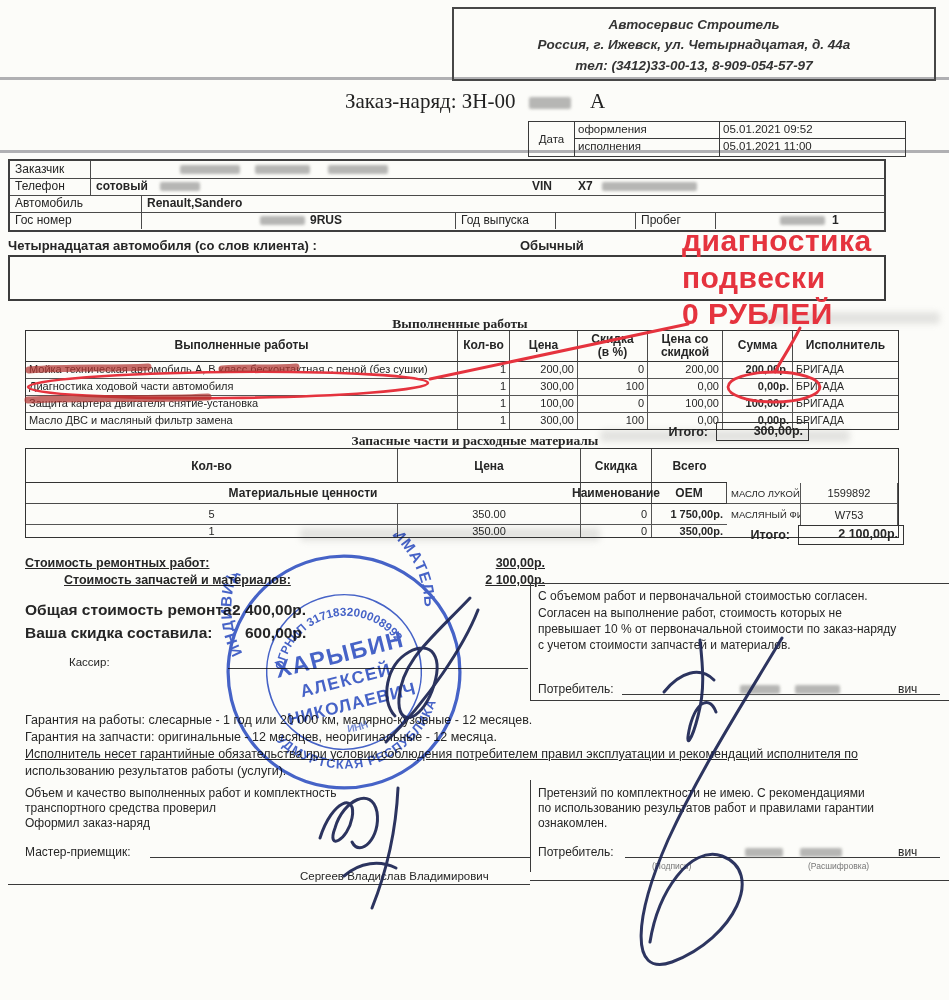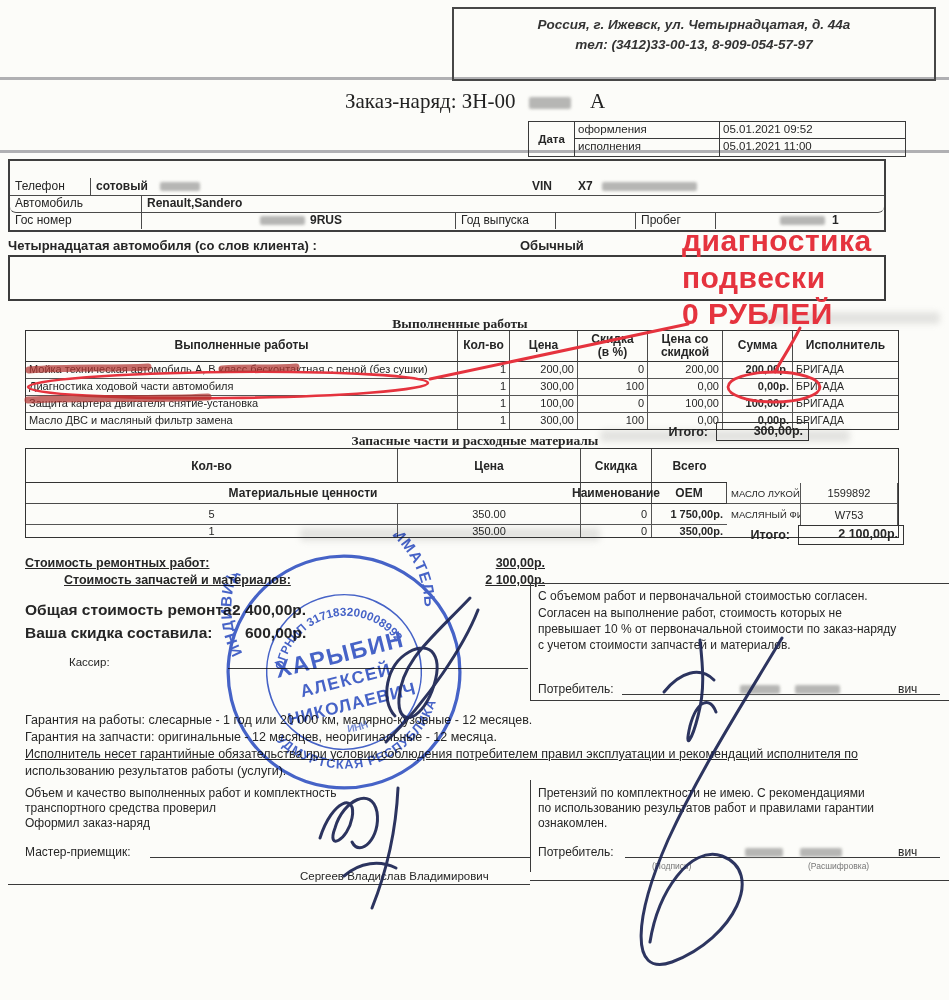--- a/index.html
+++ b/index.html
@@ -14,21 +14,21 @@
   .line{position:absolute;border-bottom:1.6px solid #3a3a3a;}
   
   .hdrbox{left:452px;top:7px;width:480px;height:64px;border:2px solid #474747;
           text-align:center;font-weight:bold;font-style:italic;font-size:13.5px;line-height:1.5;
           padding-top:6px;color:#343434;}
   
   .title{left:345px;top:89px;font-size:21px;color:#222;font-family:"Liberation Serif",serif;}
   
   .datetbl{left:528px;top:121px;border:1.6px solid #3a3a3a;display:grid;
            grid-template-columns:46px 144px 186px;grid-auto-rows:17px;font-size:11.5px;}
-  .datetbl .lab{grid-row:1/3;display:flex;align-items:center;justify-content:center;font-weight:bold;border-right:1px solid #3a3a3a;}
+  .datetbl .lab{grid-row:1/3;display:flex;align-items:center;justify-content:center;font-weight:normal;border-right:1px solid #3a3a3a;}
   .datetbl .c{border-bottom:1px solid #3a3a3a;padding:1px 3px 0;}
   .datetbl .c.last{border-bottom:none;}
   .datetbl .v{border-left:1px solid #3a3a3a;}
   
   .cli{left:8px;top:159px;width:874px;height:69px;border:2px solid #3f3f3f;font-size:12px;}
   .cli .row{position:absolute;left:0;width:100%;height:17px;border-bottom:1px solid #4a4a4a;}
   .cli .row:last-child{border-bottom:none;}
   .cli span{position:absolute;top:1px;white-space:nowrap;}
   .vln{position:absolute;top:0;height:100%;border-left:1px solid #4a4a4a;}
   
@@ -79,49 +79,57 @@
 
 <div class="page">
 
   <div class="scanline" style="left:0;top:77px;width:949px;height:3px;"></div>
   <div class="scanline" style="left:0;top:150px;width:949px;height:3px;"></div>
   <div class="smudge" style="left:760px;top:312px;width:180px;height:12px;"></div>
   <div class="smudge" style="left:600px;top:430px;width:250px;height:12px;"></div>
   <div class="smudge" style="left:300px;top:528px;width:300px;height:13px;"></div>
 
   <div class="abs hdrbox">
+    <div>Автосервис Строитель</div>
     <div>Россия, г. Ижевск, ул. Четырнадцатая, д. 44а</div>
     <div>тел: (3412)33-00-13, 8-909-054-57-97</div>
   </div>
 
   <div class="abs title">
     <span>Заказ-наряд: ЗН-00</span>
     <span class="redact" style="width:42px;height:12px;margin:0 14px 0 8px;"></span>
     <span>А</span>
   </div>
 
   <div class="abs datetbl">
     <div class="lab">Дата</div>
     <div class="c">оформления</div>
     <div class="c v">05.01.2021 09:52</div>
     <div class="c last">исполнения</div>
     <div class="c v last">05.01.2021 11:00</div>
   </div>
 
   <div class="abs cli">
+    <div class="row" style="top:0;">
+      <span style="left:5px;">Заказчик</span>
+      <div class="vln" style="left:80px;"></div>
+      <span class="redact" style="left:170px;top:4px;width:60px;"></span>
+      <span class="redact" style="left:245px;top:4px;width:55px;"></span>
+      <span class="redact" style="left:318px;top:4px;width:60px;"></span>
+    </div>
     <div class="row" style="top:17px;">
       <span style="left:5px;">Телефон</span>
       <div class="vln" style="left:80px;"></div>
       <span class="b" style="left:86px;">сотовый</span>
       <span class="redact" style="left:150px;top:4px;width:40px;"></span>
       <span class="b" style="left:522px;">VIN</span>
       <span class="b" style="left:568px;">X7</span>
       <span class="redact" style="left:592px;top:4px;width:95px;"></span>
     </div>
-    <div class="row" style="top:34px;border-radius:6px;">
+    <div class="row" style="top:34px;">
       <span style="left:5px;">Автомобиль</span>
       <div class="vln" style="left:131px;"></div>
       <span class="b" style="left:137px;">Renault,Sandero</span>
     </div>
     <div class="row" style="top:51px;">
       <span style="left:5px;">Гос номер</span>
       <div class="vln" style="left:131px;"></div>
       <span class="redact" style="left:250px;top:4px;width:45px;"></span>
       <span class="b" style="left:300px;">9RUS</span>
       <div class="vln" style="left:445px;"></div>

